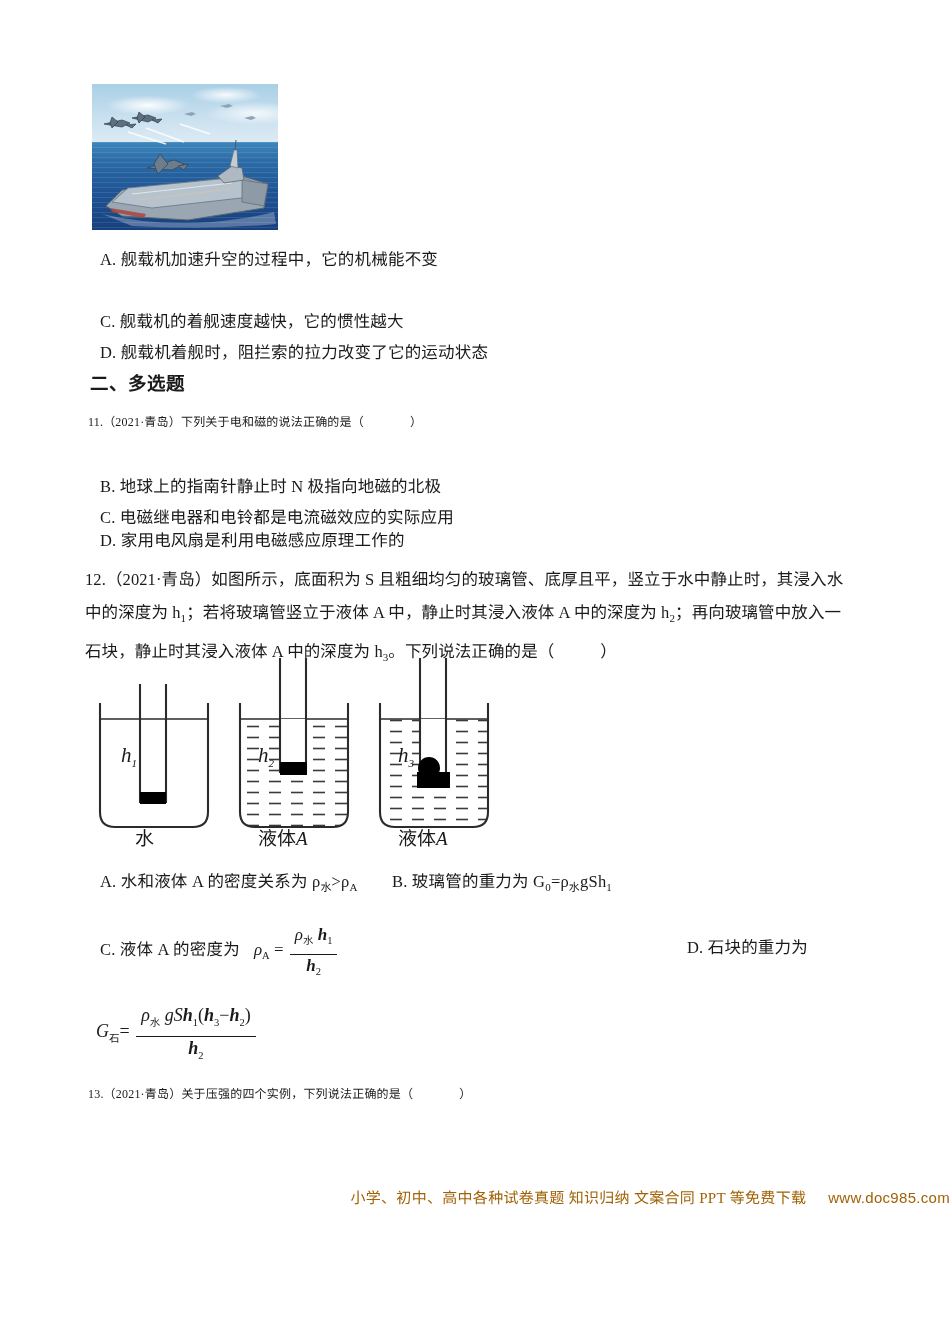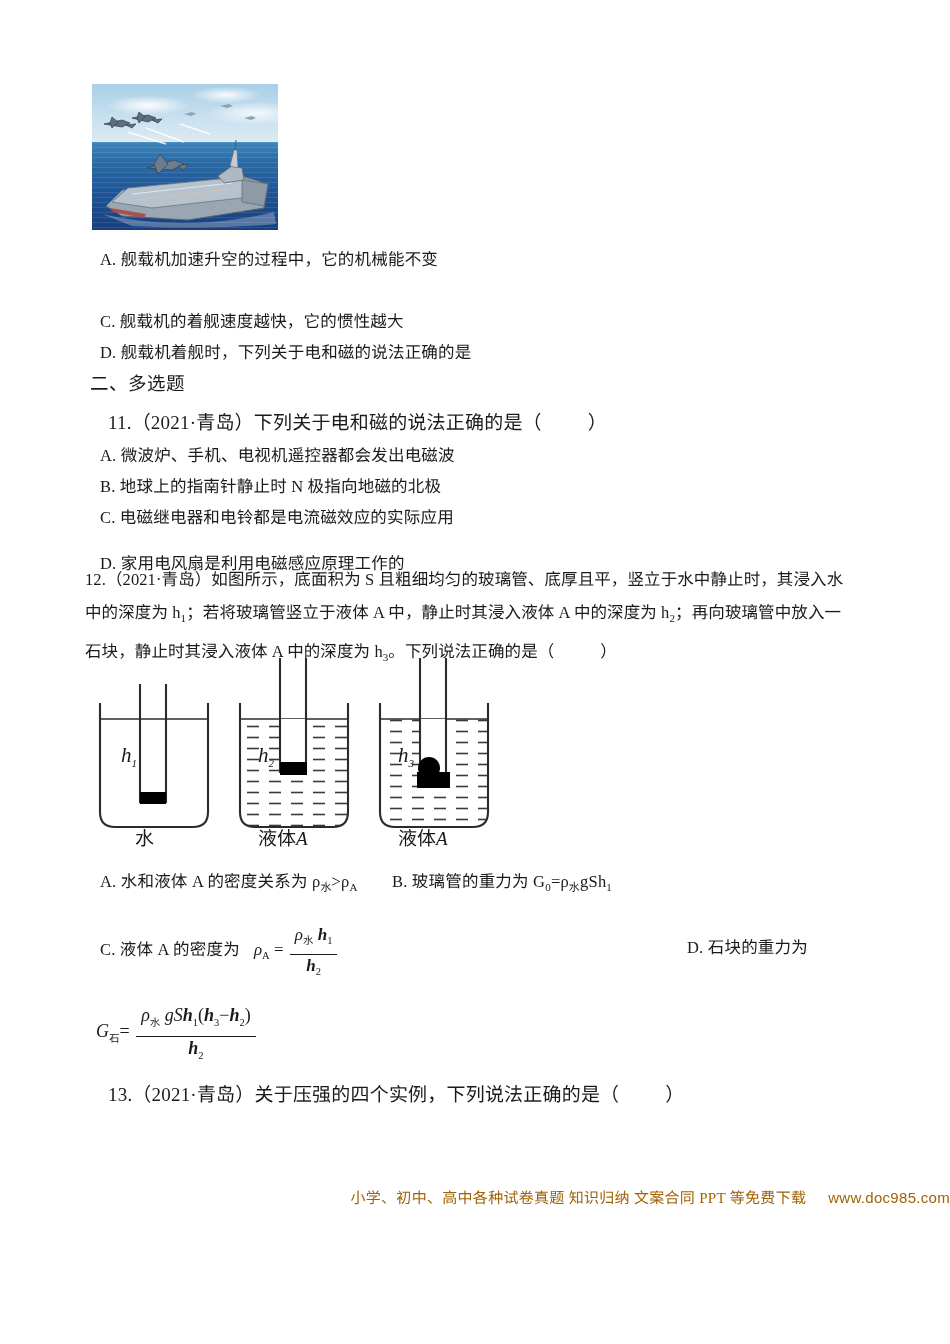--- a/index.html
+++ b/index.html
@@ -20,40 +20,39 @@
     position: absolute;
     left: 0; top: 0;
     width: 812px;
     height: 1344px;
     box-sizing: border-box;
   }
 
   
   .blk { position: absolute; }
   .q-line {
-    font-size: 19px;
+    font-size: 12px;
     line-height: 31px;
     white-space: nowrap;
     letter-spacing: .2px;
-    margin-left: 20px;
   }
   .opt-line {
     font-size: 16.5px;
     line-height: 31px;
     white-space: nowrap;
     letter-spacing: .2px;
   }
   .para {
     font-size: 16.5px;
     line-height: 33px;
     letter-spacing: .1px;
   }
   .sec-head {
     font-size: 18.5px;
-    font-weight: normal;
+    font-weight: bold;
     font-family: "Liberation Sans", "DejaVu Sans", sans-serif;
     letter-spacing: .5px;
   }
   .sub { font-size: 11px; vertical-align: sub; }
   .paren-gap { display: inline-block; width: 46px; }
 
   
   .photo {
     position: absolute;
     left: 92px; top: 84px;
@@ -183,31 +182,30 @@
 
         <path d="M18 124 L54 130 L52 134 L20 128 Z" fill="#a8443c" opacity=".85"></path>
 
         <path d="M10 130 Q60 142 120 138 Q160 134 182 128 L184 140 Q120 146 40 142 Z" fill="#ffffff" opacity=".28"></path>
       </g>
     </svg>
   </div>
 
   <div class="blk opt-line" style="left:100px; top:244px;">A. 舰载机加速升空的过程中，它的机械能不变</div>
   <div class="blk opt-line" style="left:100px; top:306px;">C. 舰载机的着舰速度越快，它的惯性越大</div>
-  <div class="blk opt-line" style="left:100px; top:337px;">D. 舰载机着舰时，下列关于电和磁的说法正确的是</div>
+  <div class="blk opt-line" style="left:100px; top:337px;">D. 舰载机着舰时，阻拦索的拉力改变了它的运动状态</div>
 
   <div class="blk sec-head" style="left:90px; top:369px;">二、多选题</div>
 
   <div class="blk q-line" style="left:88px; top:407px;">
     <span>11.</span><span>（2021·青岛）</span><span>下列关于电和磁的说法正确的是（</span><span class="paren-gap"></span><span>）</span>
   </div>
-  <div class="blk opt-line" style="left:100px; top:440px;">A. 微波炉、手机、电视机遥控器都会发出电磁波</div>
   <div class="blk opt-line" style="left:100px; top:471px;">B. 地球上的指南针静止时 N 极指向地磁的北极</div>
   <div class="blk opt-line" style="left:100px; top:502px;">C. 电磁继电器和电铃都是电流磁效应的实际应用</div>
-  <div class="blk opt-line" style="left:100px; top:548px;">D. 家用电风扇是利用电磁感应原理工作的</div>
+  <div class="blk opt-line" style="left:100px; top:525px;">D. 家用电风扇是利用电磁感应原理工作的</div>
 
   <div class="blk para" style="left:85px; top:563px; width:795px;">
     <span>12.</span><span>（2021·青岛）</span><span>如图所示，底面积为 S 且粗细均匀的玻璃管、底厚且平，竖立于水中静止时，其浸入水</span><br>
     <span>中的深度为 h</span><span class="sub">1</span><span>；若将玻璃管竖立于液体 A 中，静止时其浸入液体 A 中的深度为 h</span><span class="sub">2</span><span>；再向玻璃管中放入一</span><br>
     <span>石块，静止时其浸入液体 A 中的深度为 h</span><span class="sub">3</span><span>。下列说法正确的是（</span><span class="paren-gap"></span><span>）</span>
   </div>
 
   <div class="figure">
     <svg width="440" height="195" viewBox="0 0 440 195">
       <defs>

